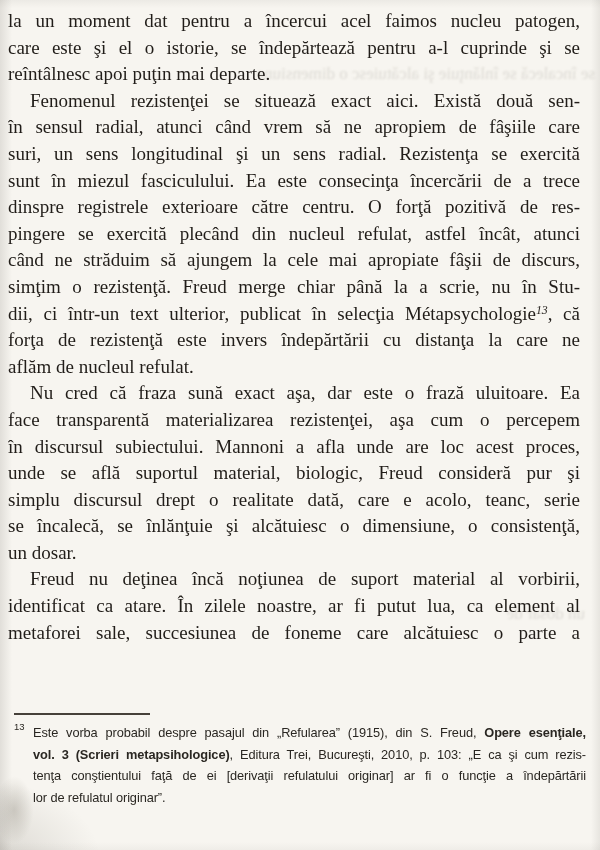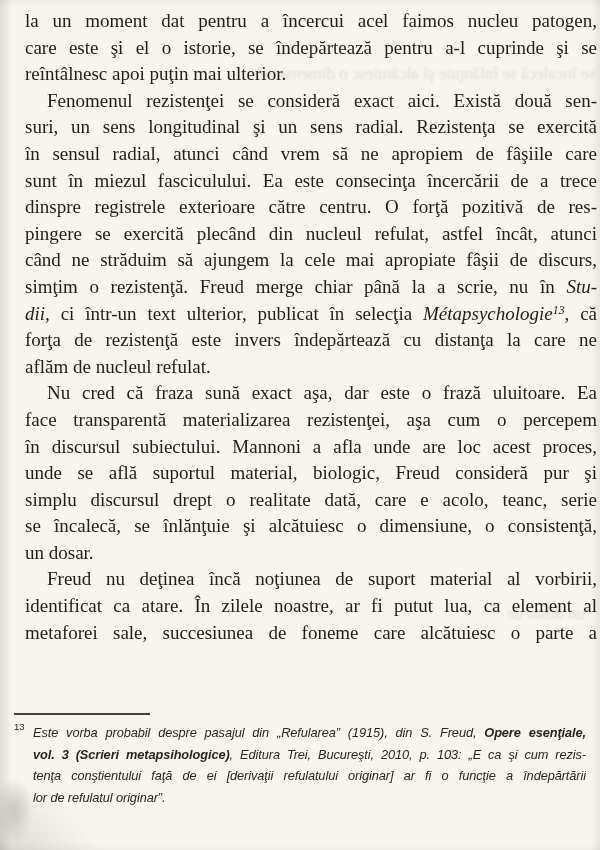--- a/index.html
+++ b/index.html
@@ -13,32 +13,32 @@
       linear-gradient(270deg, rgba(90,85,78,0.10) 0px, rgba(90,85,78,0) 9px),
       linear-gradient(180deg, rgba(90,85,78,0.07) 0px, rgba(90,85,78,0) 8px),
       linear-gradient(0deg, rgba(90,85,78,0.05) 0px, rgba(90,85,78,0) 8px),
       radial-gradient(160px 110px at -2% 101%, rgba(110,104,94,0.22), rgba(110,104,94,0) 70%);
     overflow:hidden;
     font-family:"Liberation Serif","DejaVu Serif",serif;
     color:#211d19;
   }
   
   .body-text{
-    position:absolute;left:25px;top:8px;width:572px;
+    position:absolute;left:8px;top:8px;width:572px;
   }
   .bl{
     font-size:19px;
     line-height:26.6px;
     text-align:justify;
     text-align-last:justify;
     overflow:hidden;
   }
   .bl.ind{text-indent:22px;}
   .bl.last{text-align-last:left;}
-  .it{font-style:italic;}
+  .it{}
   sup.ref{
     font-size:62%;
     font-style:italic;
     vertical-align:baseline;
     position:relative;top:-0.45em;
     line-height:0;
   }
   
   .fn-rule{
     position:absolute;left:14px;top:713px;
@@ -46,21 +46,21 @@
   }
   .footnote{
     position:absolute;left:14px;top:722px;width:572px;
     font-family:"Liberation Sans","DejaVu Sans",sans-serif;
     color:#2a2722;
   }
   .fn-marker{
     position:absolute;left:0;top:0;
     font-size:9.5px;line-height:1;
   }
-  .fn-text{margin-left:19px;width:553px;font-style:italic;}
+  .fn-text{margin-left:19px;width:553px;}
   .fl{
     font-size:12.8px;
     line-height:21.5px;
     letter-spacing:-0.1px;
     text-align:justify;
     text-align-last:justify;
     overflow:hidden;
   }
   .fl.last{text-align-last:left;}
   .fl b{font-weight:bold;}
@@ -89,32 +89,32 @@
 <div class="page">
 
   <div class="bleed b1">se încalecă se înlănţuie şi alcătuiesc o dimensiune</div>
   <div class="bleed b2">un dosar de</div>
   <div class="smudge"></div>
 
   <main class="body-text">
 
     <div class="bl">la un moment dat pentru a încercui acel faimos nucleu patogen,</div>
     <div class="bl">care este şi el o istorie, se îndepărtează pentru a-l cuprinde şi se</div>
-    <div class="bl last">reîntâlnesc apoi puţin mai ulterior.</div>
+    <div class="bl last">reîntâlnesc apoi puţin mai departe.</div>
 
-    <div class="bl ind">Fenomenul rezistenţei se consideră exact aici. Există două sen-</div>
+    <div class="bl ind">Fenomenul rezistenţei se situează exact aici. Există două sen-</div>
+    <div class="bl">în sensul radial, atunci când vrem să ne apropiem de fâşiile care</div>
     <div class="bl">suri, un sens longitudinal şi un sens radial. Rezistenţa se exercită</div>
-    <div class="bl">în sensul radial, atunci când vrem să ne apropiem de fâşiile care</div>
     <div class="bl">sunt în miezul fasciculului. Ea este consecinţa încercării de a trece</div>
     <div class="bl">dinspre registrele exterioare către centru. O forţă pozitivă de res-</div>
     <div class="bl">pingere se exercită plecând din nucleul refulat, astfel încât, atunci</div>
     <div class="bl">când ne străduim să ajungem la cele mai apropiate fâşii de discurs,</div>
     <div class="bl"><span>simţim o rezistenţă. Freud merge chiar până la a scrie, nu în </span><span class="it">Stu-</span></div>
     <div class="bl"><span class="it">dii,</span><span> ci într-un text ulterior, publicat în selecţia </span><span class="it">Métapsychologie</span><sup class="ref">13</sup><span>, că</span></div>
-    <div class="bl">forţa de rezistenţă este invers îndepărtează cu distanţa la care ne</div>
+    <div class="bl">forţa de rezistenţă este invers îndepărtării cu distanţa la care ne</div>
     <div class="bl last">aflăm de nucleul refulat.</div>
 
     <div class="bl ind">Nu cred că fraza sună exact aşa, dar este o frază uluitoare. Ea</div>
     <div class="bl">face transparentă materializarea rezistenţei, aşa cum o percepem</div>
     <div class="bl">în discursul subiectului. Mannoni a afla unde are loc acest proces,</div>
     <div class="bl">unde se află suportul material, biologic, Freud consideră pur şi</div>
     <div class="bl">simplu discursul drept o realitate dată, care e acolo, teanc, serie</div>
     <div class="bl">se încalecă, se înlănţuie şi alcătuiesc o dimensiune, o consistenţă,</div>
     <div class="bl last">un dosar.</div>
 

